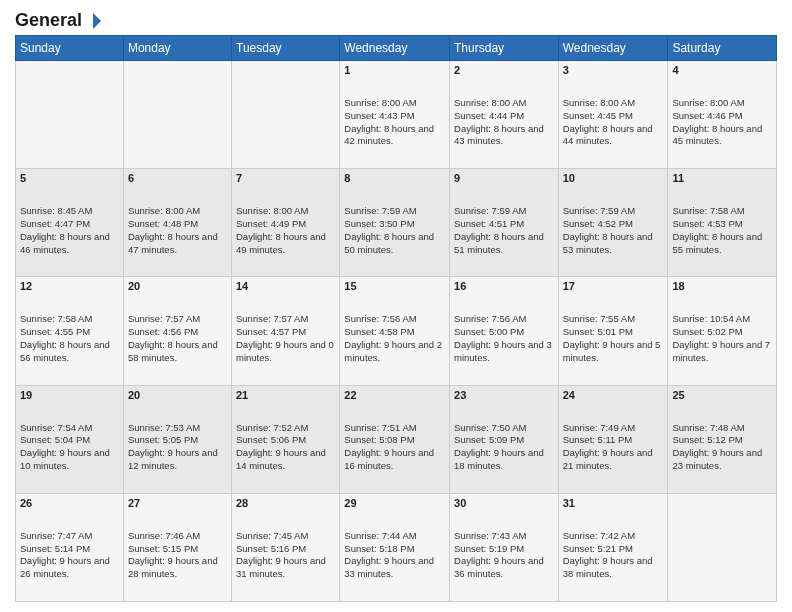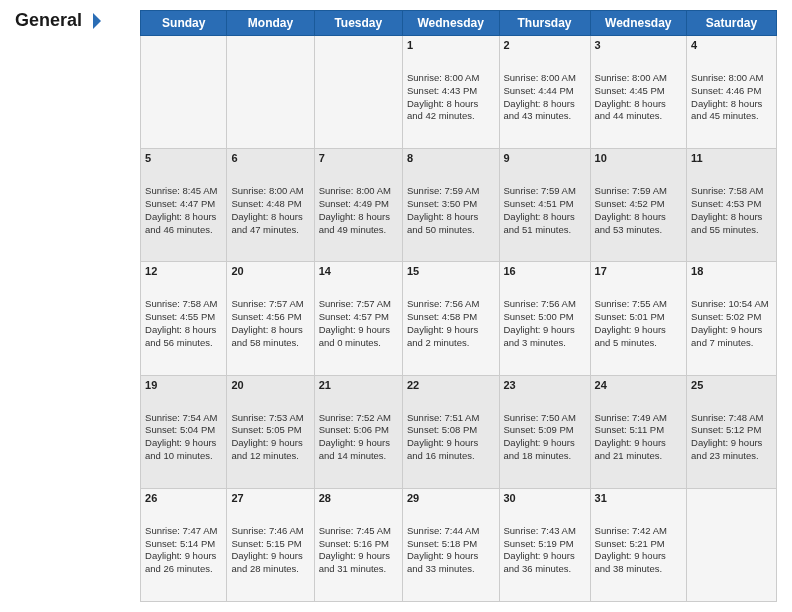--- a/index.html
+++ b/index.html
@@ -7,23 +7,22 @@
       font-family: Arial, sans-serif;
       background: #fff;
       width: 792px;
       height: 612px;
       overflow: hidden;
     }
     .page {
       width: 792px;
       height: 612px;
       display: flex;
-      flex-direction: row;
+      flex-direction: column;
       padding: 10px 15px;
-      gap: 36px;
     }
     .header {
       display: flex;
       justify-content: space-between;
       align-items: flex-start;
       margin-bottom: 8px;
     }
     .logo {
       display: flex;
       flex-direction: column;
@@ -47,23 +46,23 @@
     }
     .calendar {
       width: 100%;
       border-collapse: collapse;
       flex: 1;
     }
     .calendar thead th {
       background-color: #2a6db5;
       color: #fff;
       font-size: 12px;
-      font-weight: bold;
+      font-weight: normal;
       padding: 5px 4px;
-      text-align: center;
+      text-align: left;
       border: 1px solid #1a5a9a;
     }
     .calendar tbody td {
       border: 1px solid #ccc;
       vertical-align: top;
       padding: 3px 4px;
       width: 113px;
       height: 85px;
       font-size: 10px;
       color: #222;

